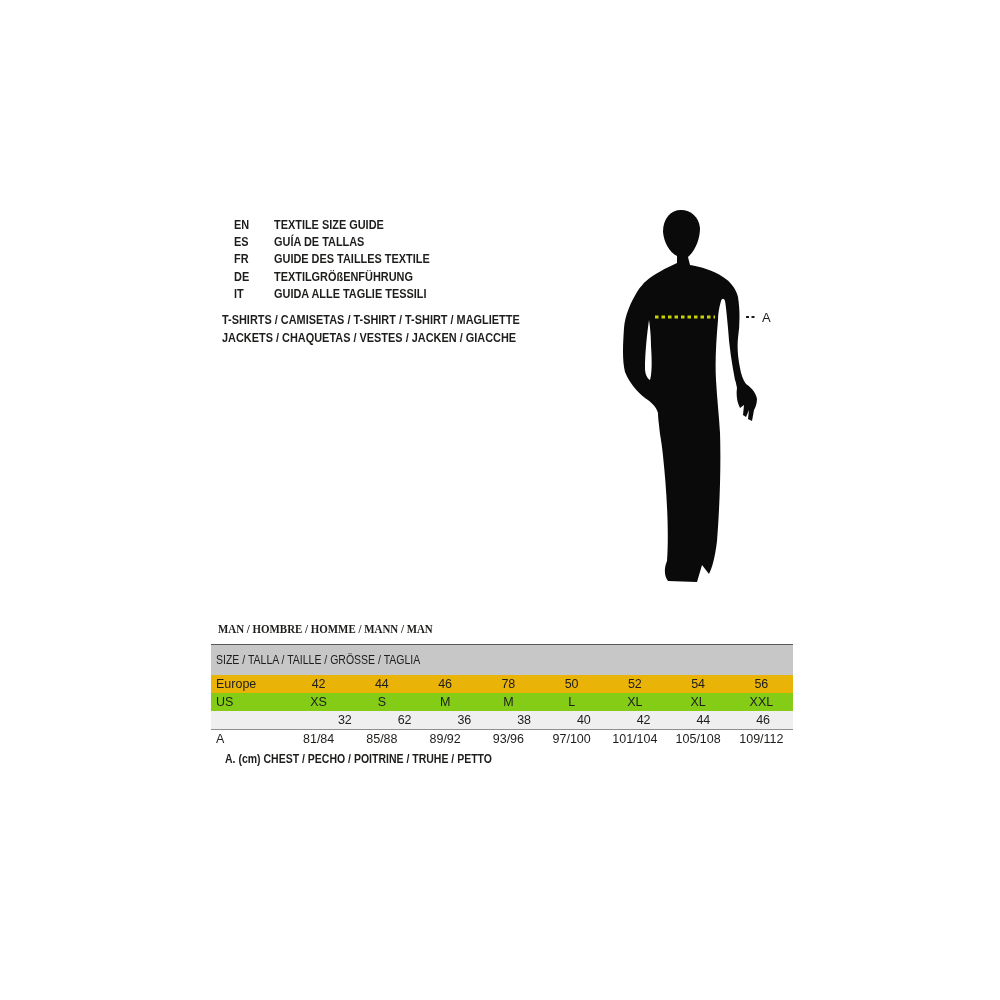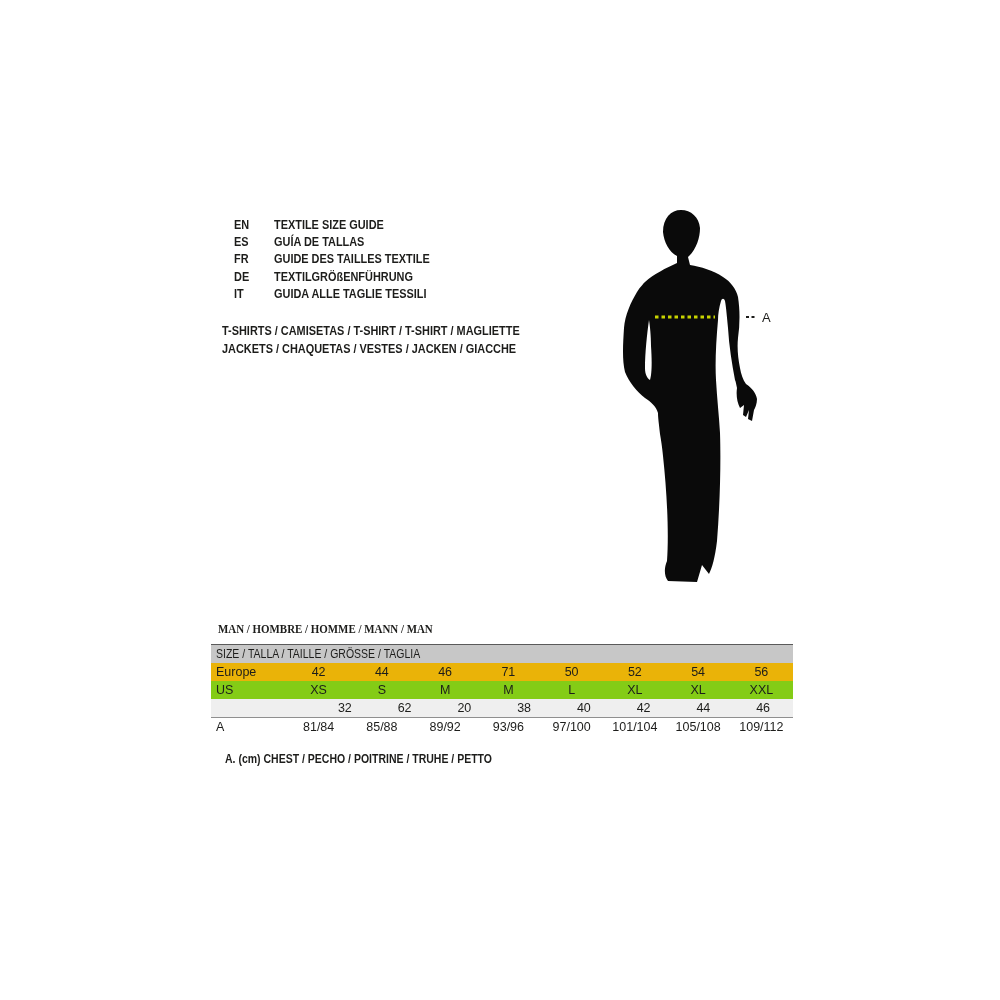--- a/index.html
+++ b/index.html
@@ -6,30 +6,30 @@
   .canvas{
     position:relative;width:1000px;height:1000px;background:#ffffff;overflow:hidden;
     font-family:"Liberation Sans","DejaVu Sans",sans-serif;color:#1d1d1b;
   }
   .sx{display:inline-block;transform:scaleX(0.84);transform-origin:0 50%;white-space:nowrap;}
   
   .lang-block{position:absolute;left:222px;top:216px;font-size:13px;font-weight:700;margin-left:12px;}
   .lang-row{display:flex;height:17.2px;align-items:center;}
   .lang-code{width:40px;flex:0 0 40px;}
   
-  .category-block{position:absolute;left:222px;top:310px;font-size:13px;font-weight:700;margin-top:11px;}
+  .category-block{position:absolute;left:222px;top:310px;font-size:13px;font-weight:700;}
   .category-block .line{height:18.5px;display:flex;align-items:center;}
   
   .figure{position:absolute;left:616px;top:208px;width:160px;height:382px;}
   .figure svg{display:block;width:100%;height:100%;}
   
   .man-title{position:absolute;left:218px;top:620px;height:18px;font-size:13px;font-weight:700;display:flex;align-items:center;font-family:Liberation Serif, serif;}
   
   .size-table{position:absolute;left:211px;top:644px;width:582px;border-top:1px solid #5a5a5a;font-size:12.5px;font-weight:400;}
-  .thead{height:18px;display:flex;align-items:center;padding-left:5px;box-sizing:border-box;}
+  .thead{height:30px;display:flex;align-items:center;padding-left:5px;box-sizing:border-box;}
   .trow{display:grid;grid-template-columns:76px repeat(8,1fr);height:18px;align-items:center;}
   .cell-label{padding-left:5px;text-align:left;}
   .cell-val{text-align:center;}
   .row-a{border-top:1px solid #8f8f8f;}
   
   .note{position:absolute;left:218px;top:750px;height:18px;font-size:12.5px;font-weight:700;display:flex;align-items:center;margin-left:7px;}
 </style>
 </head>
 <body>
 
@@ -98,42 +98,42 @@
 
   <div class="size-table">
     <div class="thead" style="background:#c7c7c7;">
       <span class="sx">SIZE / TALLA / TAILLE / GRÖSSE / TAGLIA</span>
     </div>
     <div class="trow" style="background:#eab308;">
       <span class="cell-label">Europe</span>
       <span class="cell-val">42</span>
       <span class="cell-val">44</span>
       <span class="cell-val">46</span>
-      <span class="cell-val">71</span>
+      <span class="cell-val">78</span>
       <span class="cell-val">50</span>
       <span class="cell-val">52</span>
       <span class="cell-val">54</span>
       <span class="cell-val">56</span>
     </div>
     <div class="trow" style="background:#84cc16;">
       <span class="cell-label">US</span>
       <span class="cell-val">XS</span>
       <span class="cell-val">S</span>
       <span class="cell-val">M</span>
       <span class="cell-val">M</span>
       <span class="cell-val">L</span>
       <span class="cell-val">XL</span>
       <span class="cell-val">XL</span>
       <span class="cell-val">XXL</span>
     </div>
     <div class="trow" style="background:#efefef;padding-left:28px;">
       <span class="cell-label"></span>
       <span class="cell-val">32</span>
       <span class="cell-val">62</span>
-      <span class="cell-val">20</span>
+      <span class="cell-val">36</span>
       <span class="cell-val">38</span>
       <span class="cell-val">40</span>
       <span class="cell-val">42</span>
       <span class="cell-val">44</span>
       <span class="cell-val">46</span>
     </div>
     <div class="trow row-a" style="background:#ffffff;">
       <span class="cell-label">A</span>
       <span class="cell-val">81/84</span>
       <span class="cell-val">85/88</span>

